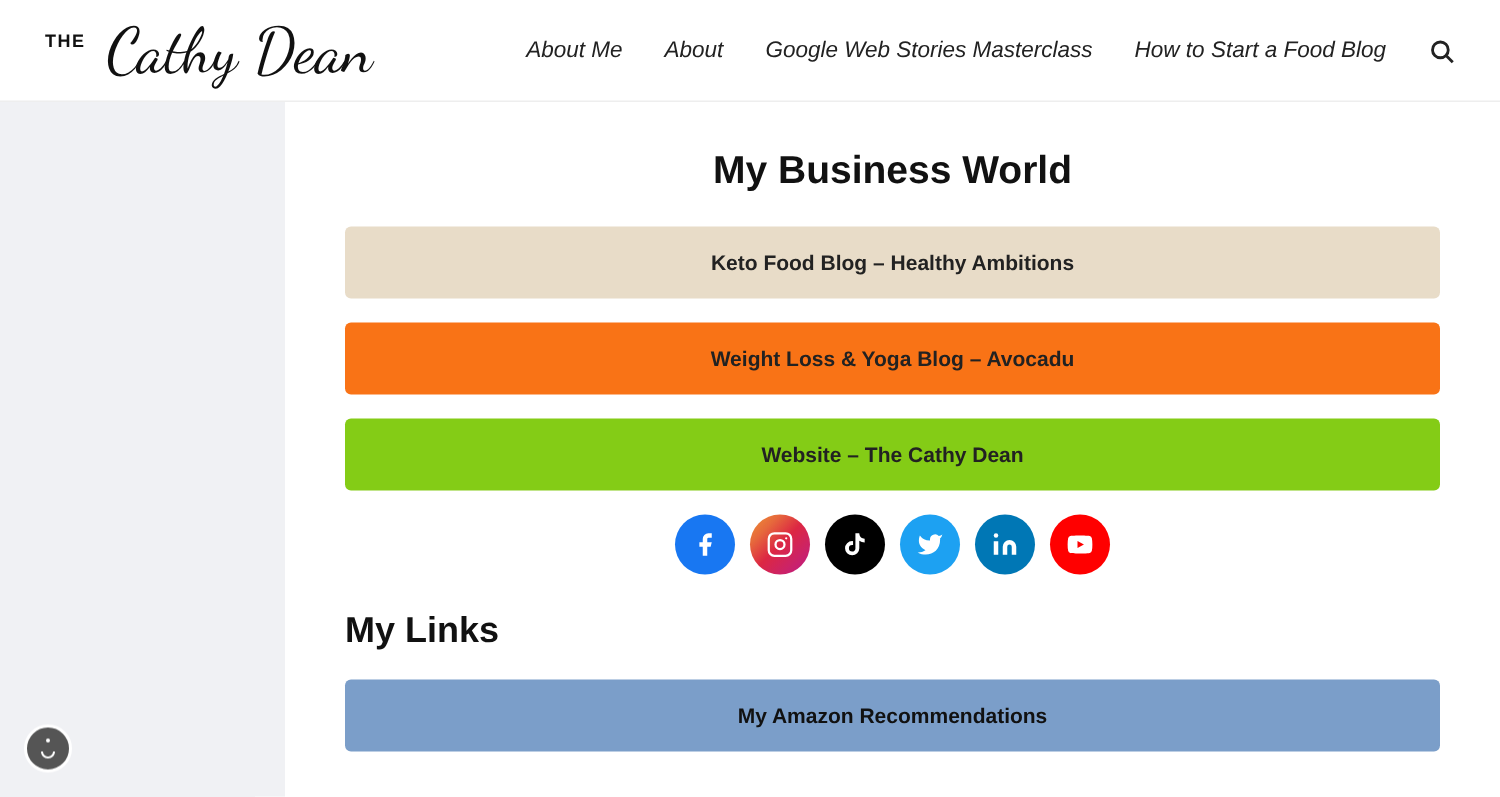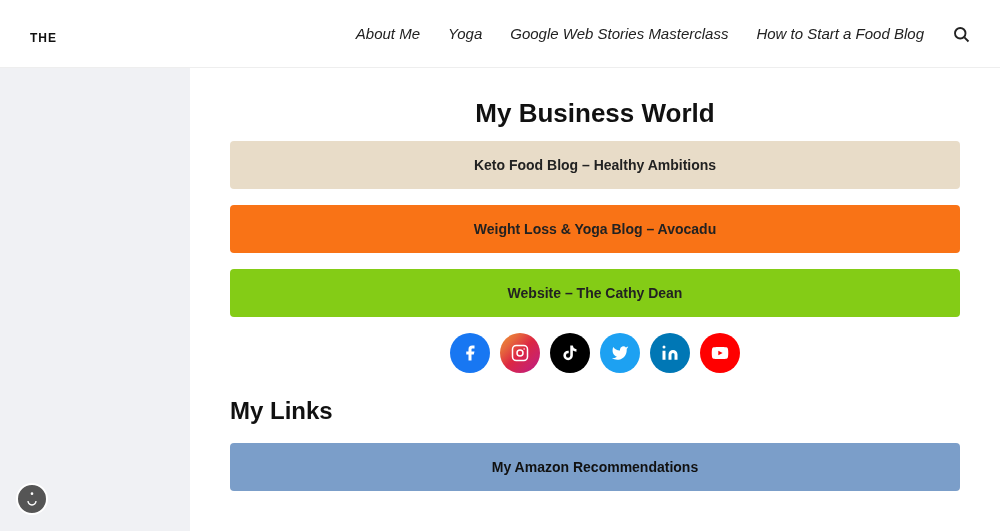--- a/index.html
+++ b/index.html
@@ -85,21 +85,21 @@
       background: #fff;
       padding: 30px 40px 20px;
       overflow-y: auto;
     }
 
     .section-title {
       text-align: center;
       font-size: 26px;
       font-weight: 700;
       color: #111;
-      margin-bottom: 12px;
+      margin-bottom: 22px;
     }
 
     .link-button {
       display: block;
       width: 100%;
       padding: 16px 36px;
       text-align: center;
       text-decoration: none;
       font-size: 14px;
       font-weight: 600;
@@ -188,24 +188,25 @@
       background: #f0f1f4;
       flex-shrink: 0;
     }
   </style>
 </head>
 <body>
 
 <header class="header">
   <div class="logo">
     <span class="the-text">THE</span>
+    <span class="cursive-text">Cathy Dean</span>
   </div>
   <nav>
     <a href="#">About Me</a>
-    <a href="#">Yoga</a>
+    <a href="#">About</a>
     <a href="#">Google Web Stories Masterclass</a>
     <a href="#">How to Start a Food Blog</a>
     <button class="search-icon-btn" aria-label="Search">
       <svg width="18" height="18" viewBox="0 0 24 24" fill="none" stroke="#222" stroke-width="2.5">
         <circle cx="11" cy="11" r="7"></circle>
         <line x1="16.5" y1="16.5" x2="22" y2="22"></line>
       </svg>
     </button>
   </nav>
 </header>

